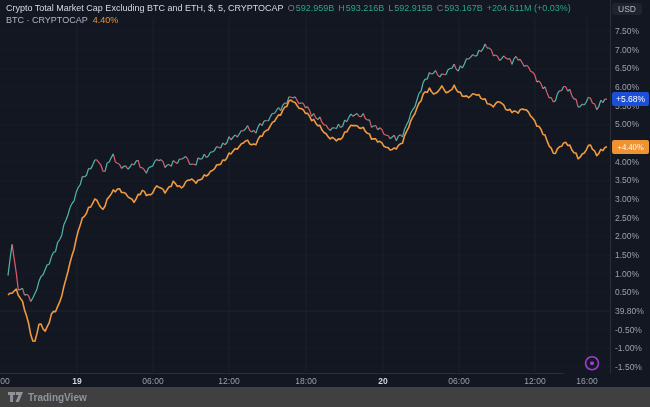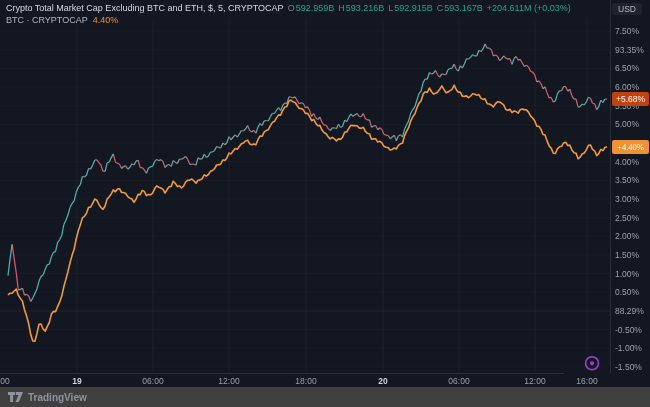--- a/index.html
+++ b/index.html
@@ -79,39 +79,39 @@
     </div>
     <div class="legend-row">
       <span class="cmp-title">BTC · CRYPTOCAP</span><span class="cmp-chg">4.40%</span>
     </div>
   </div>
 
   <div class="usd-chip">USD</div>
 
   <div class="y-axis" id="y-axis">
       <div class="y-tick" style="top: 26.025px;">7.50%</div>
-      <div class="y-tick" style="top: 44.69px;">93.35%</div>
+      <div class="y-tick" style="top: 44.69px;">7.00%</div>
       <div class="y-tick" style="top: 63.355px; text-align: center;">6.50%</div>
       <div class="y-tick" style="top: 82.02px;">6.00%</div>
       <div class="y-tick" style="top: 100.685px;">5.50%</div>
       <div class="y-tick" style="top: 119.35px;">5.00%</div>
       <div class="y-tick" style="top: 138.015px;">4.50%</div>
       <div class="y-tick" style="top: 156.68px;">4.00%</div>
       <div class="y-tick" style="top: 175.345px;">3.50%</div>
       <div class="y-tick" style="top: 194.01px;">3.00%</div>
       <div class="y-tick" style="top: 212.675px;">2.50%</div>
       <div class="y-tick" style="top: 231.34px;">2.00%</div>
       <div class="y-tick" style="top: 250.005px;">1.50%</div>
       <div class="y-tick" style="top: 268.67px;">1.00%</div>
       <div class="y-tick" style="top: 287.335px;">0.50%</div>
-      <div class="y-tick" style="top: 306px;">88.29%</div>
+      <div class="y-tick" style="top: 306px;">39.80%</div>
       <div class="y-tick" style="top: 324.665px;">-0.50%</div>
       <div class="y-tick" style="top: 343.33px;">-1.00%</div>
       <div class="y-tick" style="top: 361.995px;">-1.50%</div>
-      <div class="y-badge" style="top: 91.9656px; background: #c2410c;">+5.68%</div>
+      <div class="y-badge" style="top: 91.9656px; background: #1d4ed8;">+5.68%</div>
       <div class="y-badge" style="top: 139.748px; background: rgb(239, 146, 51); font-family: Liberation Serif, serif;">+4.40%</div>
     </div>
 
   <div class="x-axis" id="x-axis">
       <div class="x-tick" style="left: 5px;">00</div>
       <div class="x-tick major" style="left: 77px;">19</div>
       <div class="x-tick" style="left: 153px;">06:00</div>
       <div class="x-tick" style="left: 229px;">12:00</div>
       <div class="x-tick" style="left: 306px;">18:00</div>
       <div class="x-tick major" style="left: 383px;">20</div>

